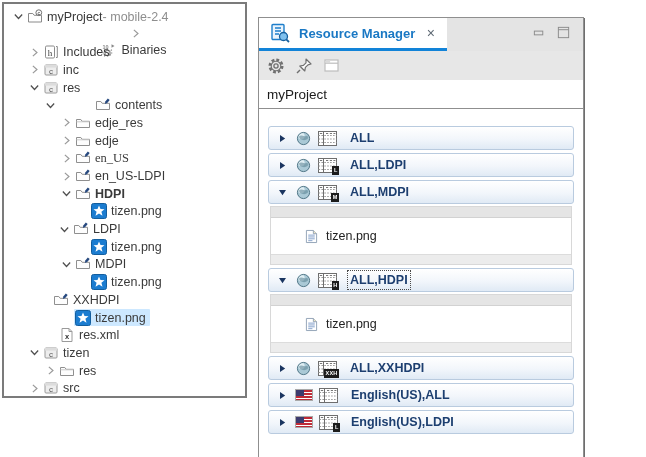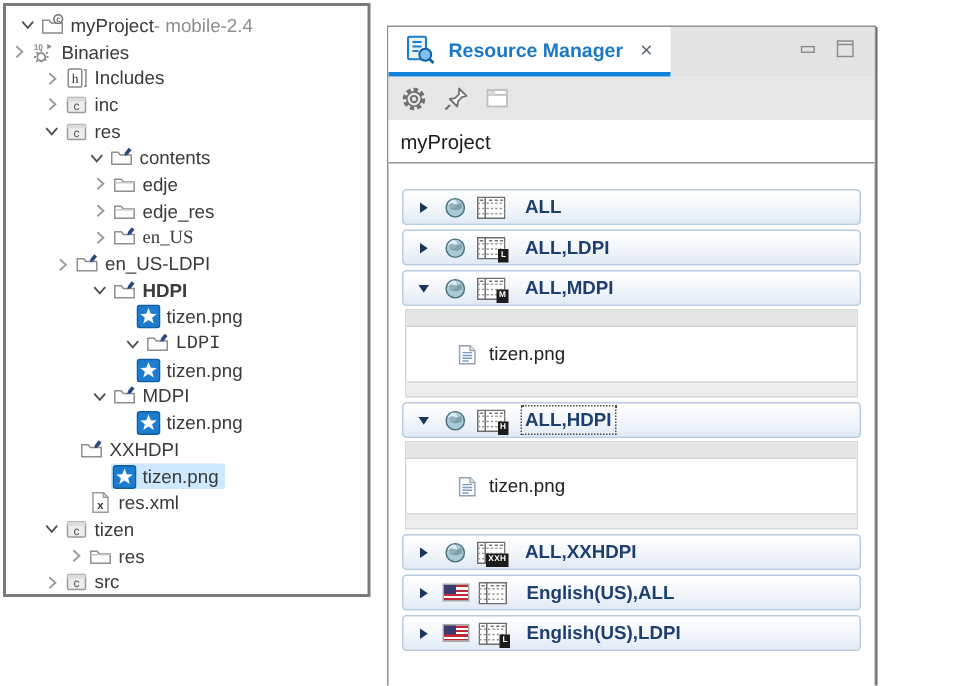--- a/index.html
+++ b/index.html
@@ -102,21 +102,21 @@
             <svg viewBox="0 0 16 16">
               <path d="M1.5 13 v-8.5 h4.3 l1.4 1.8 h7.3 v6.7 z" fill="#fff" stroke="#8a8a8a"></path>
               <circle cx="11.8" cy="3.7" r="2.9" fill="#fdfdfd" stroke="#707070"></circle>
               <text x="11.8" y="5.8" font-size="5.5" text-anchor="middle" fill="#2a2a2a">c</text>
             </svg>
           </span>
           <span class="tlabel">myProject</span>
           <span class="tsuffix"> - mobile-2.4</span>
         </span>
       </div>
-      <div class="trow" style="">
+      <div class="trow" style="padding-left: 22px; flex-direction: column;">
         <span class="chev">
           <svg viewBox="0 0 16 16">
             <path d="M6 3.5 L11 8 L6 12.5" fill="none" stroke="#9a9a9a" stroke-width="1.5"></path>
           </svg>
         </span>
         <span class="hl">
           <span class="icon ticon">
             <svg viewBox="0 0 16 16">
               <text x="1.5" y="6.5" font-size="5.5" fill="#8a8a8a" font-weight="bold">10</text>
               <path d="M10.5 2.2 l3 1.8 -3 1.8z" fill="#8a8a8a"></path>
@@ -173,21 +173,21 @@
           <span class="icon ticon">
             <svg viewBox="0 0 16 16">
               <rect x="2" y="3" width="12" height="10" rx="1" fill="#ededed" stroke="#9a9a9a"></rect>
               <rect x="2" y="3" width="12" height="2.6" fill="#dcdcdc"></rect>
               <text x="8" y="11.5" font-size="8" text-anchor="middle" fill="#555">c</text>
             </svg>
           </span>
           <span class="tlabel">res</span>
         </span>
       </div>
-      <div class="trow" style="padding-left: 52px;">
+      <div class="trow" style="padding-left: 38px; gap: 36px;">
         <span class="chev">
           <svg viewBox="0 0 16 16">
             <path d="M3.5 5.5 L8 10.5 L12.5 5.5" fill="none" stroke="#4f4f4f" stroke-width="1.5"></path>
           </svg>
         </span>
         <span class="hl">
           <span class="icon ticon">
             <svg viewBox="0 0 16 16">
               <path d="M1.5 12.5 v-8 h4.3 l1.4 1.8 h7.3 v6.2 z" fill="#fdfdfd" stroke="#8f8f8f" stroke-linejoin="round"></path>
               <path d="M10.3 4.6 l2.5-3.1 1.9 1.5 -2.5 3.1 -2.3 .8 z" fill="#27497f"></path>
@@ -202,56 +202,56 @@
             <path d="M6 3.5 L11 8 L6 12.5" fill="none" stroke="#9a9a9a" stroke-width="1.5"></path>
           </svg>
         </span>
         <span class="hl">
           <span class="icon ticon">
             <svg viewBox="0 0 16 16">
               <path d="M1.5 12.5 v-8 h4.3 l1.4 1.8 h7.3 v6.2 z" fill="#fdfdfd" stroke="#8f8f8f" stroke-linejoin="round"></path>
               <path d="M1.5 6.8 h13" stroke="#c9c9c9"></path>
             </svg>
           </span>
+          <span class="tlabel">edje_res</span>
+        </span>
+      </div>
+      <div class="trow" style="padding-left: 54px;">
+        <span class="chev">
+          <svg viewBox="0 0 16 16">
+            <path d="M6 3.5 L11 8 L6 12.5" fill="none" stroke="#9a9a9a" stroke-width="1.5"></path>
+          </svg>
+        </span>
+        <span class="hl">
+          <span class="icon ticon">
+            <svg viewBox="0 0 16 16">
+              <path d="M1.5 12.5 v-8 h4.3 l1.4 1.8 h7.3 v6.2 z" fill="#fdfdfd" stroke="#8f8f8f" stroke-linejoin="round"></path>
+              <path d="M1.5 6.8 h13" stroke="#c9c9c9"></path>
+            </svg>
+          </span>
           <span class="tlabel">edje</span>
         </span>
       </div>
-      <div class="trow" style="padding-left: 54px;">
-        <span class="chev">
-          <svg viewBox="0 0 16 16">
-            <path d="M6 3.5 L11 8 L6 12.5" fill="none" stroke="#9a9a9a" stroke-width="1.5"></path>
-          </svg>
-        </span>
-        <span class="hl">
-          <span class="icon ticon">
-            <svg viewBox="0 0 16 16">
-              <path d="M1.5 12.5 v-8 h4.3 l1.4 1.8 h7.3 v6.2 z" fill="#fdfdfd" stroke="#8f8f8f" stroke-linejoin="round"></path>
-              <path d="M1.5 6.8 h13" stroke="#c9c9c9"></path>
-            </svg>
-          </span>
-          <span class="tlabel">edje_res</span>
-        </span>
-      </div>
       <div class="trow" style="padding-left: 54px; font-family: Liberation Serif, serif;">
         <span class="chev">
           <svg viewBox="0 0 16 16">
             <path d="M6 3.5 L11 8 L6 12.5" fill="none" stroke="#9a9a9a" stroke-width="1.5"></path>
           </svg>
         </span>
         <span class="hl">
           <span class="icon ticon">
             <svg viewBox="0 0 16 16">
               <path d="M1.5 12.5 v-8 h4.3 l1.4 1.8 h7.3 v6.2 z" fill="#fdfdfd" stroke="#8f8f8f" stroke-linejoin="round"></path>
               <path d="M10.3 4.6 l2.5-3.1 1.9 1.5 -2.5 3.1 -2.3 .8 z" fill="#27497f"></path>
             </svg>
           </span>
           <span class="tlabel">en_US</span>
         </span>
       </div>
-      <div class="trow" style="padding-left: 29px; align-items: flex-end;">
+      <div class="trow" style="padding-left: 54px; align-items: flex-end;">
         <span class="chev">
           <svg viewBox="0 0 16 16">
             <path d="M6 3.5 L11 8 L6 12.5" fill="none" stroke="#9a9a9a" stroke-width="1.5"></path>
           </svg>
         </span>
         <span class="hl">
           <span class="icon ticon">
             <svg viewBox="0 0 16 16">
               <path d="M1.5 12.5 v-8 h4.3 l1.4 1.8 h7.3 v6.2 z" fill="#fdfdfd" stroke="#8f8f8f" stroke-linejoin="round"></path>
               <path d="M10.3 4.6 l2.5-3.1 1.9 1.5 -2.5 3.1 -2.3 .8 z" fill="#27497f"></path>
@@ -281,21 +281,21 @@
         <span class="hl">
           <span class="icon ticon">
             <svg viewBox="0 0 16 16">
               <rect x="0.5" y="0.5" width="15" height="15" rx="2" fill="#1b7cd0" stroke="#135e9e"></rect>
               <path d="M8 2.4 L9.5 6.1 L13.5 6.3 L10.4 8.8 L11.5 12.7 L8 10.4 L4.5 12.7 L5.6 8.8 L2.5 6.3 L6.5 6.1 Z" fill="#fff"></path>
             </svg>
           </span>
           <span class="tlabel">tizen.png</span>
         </span>
       </div>
-      <div class="trow" style="padding-left: 76px; font-family: Liberation Mono, monospace;">
+      <div class="trow" style="padding-left: 52px;">
         <span class="chev">
           <svg viewBox="0 0 16 16">
             <path d="M3.5 5.5 L8 10.5 L12.5 5.5" fill="none" stroke="#4f4f4f" stroke-width="1.5"></path>
           </svg>
         </span>
         <span class="hl">
           <span class="icon ticon">
             <svg viewBox="0 0 16 16">
               <path d="M1.5 12.5 v-8 h4.3 l1.4 1.8 h7.3 v6.2 z" fill="#fdfdfd" stroke="#8f8f8f" stroke-linejoin="round"></path>
               <path d="M10.3 4.6 l2.5-3.1 1.9 1.5 -2.5 3.1 -2.3 .8 z" fill="#27497f"></path>

